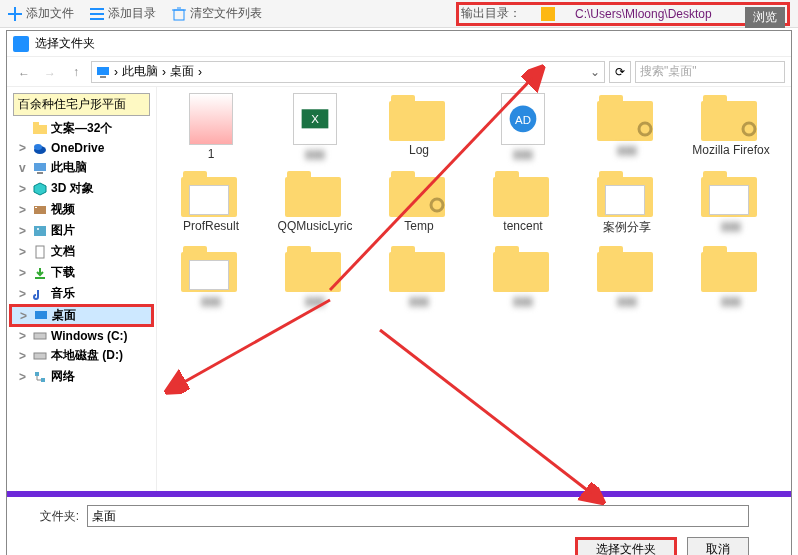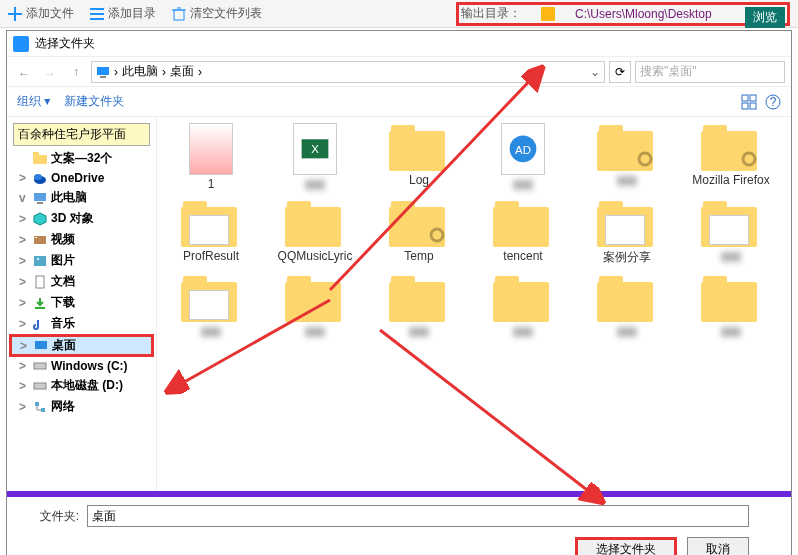--- a/index.html
+++ b/index.html
@@ -4,21 +4,21 @@
 <style>
 * { box-sizing: border-box; margin: 0; padding: 0; font-family: "Microsoft YaHei", sans-serif; font-size: 12px; }
 body { width: 798px; height: 555px; background: #fff; position: relative; overflow: hidden; }
 .top-toolbar { height: 28px; background: #f5f5f5; display: flex; align-items: center; padding: 0 8px; border-bottom: 1px solid #ddd; }
 .tb-btn { display: flex; align-items: center; gap: 4px; margin-right: 16px; color: #555; cursor: pointer; }
 .tb-icon { width: 14px; height: 14px; display: inline-block; }
 .output-section { margin-left: auto; display: flex; align-items: center; gap: 20px; border: 3px solid #e63232; padding: 0 2px; height: 24px; }
 .output-label { color: #555; }
 .output-folder-icon { width: 14px; height: 14px; background: #fdb813; display: inline-block; }
 .output-path { color: #701a75; width: 150px; }
-.browse-btn { background: #0f766e; color: #fff; padding: 2px 8px; cursor: pointer; margin-top: 8px; }
+.browse-btn { background: #737373; color: #fff; padding: 2px 8px; cursor: pointer; margin-top: 8px; }
 .dialog { position: absolute; top: 30px; left: 6px; width: 786px; height: 540px; border: 1px solid #888; background: #fff; display: flex; flex-direction: column; }
 .titlebar { height: 26px; background: #fff; display: flex; align-items: center; padding: 0 6px; gap: 6px; border-bottom: 1px solid #eee; }
 .titlebar-icon { width: 16px; height: 16px; background: #1e90ff; border-radius: 2px; }
 .addrbar { height: 30px; display: flex; align-items: center; padding: 0 6px; gap: 4px; border-bottom: 1px solid #eee; }
 .nav-arrow { width: 22px; height: 22px; display: flex; align-items: center; justify-content: center; color: #888; cursor: pointer; border-radius: 2px; }
 .addr-path { flex: 1; display: flex; align-items: center; border: 1px solid #ccc; height: 22px; padding: 0 4px; gap: 4px; }
 .addr-drop { color: #666; margin-left: auto; cursor: pointer; }
 .addr-refresh { width: 22px; height: 22px; border: 1px solid #ccc; display: flex; align-items: center; justify-content: center; cursor: pointer; }
 .search-box { width: 150px; height: 22px; border: 1px solid #ccc; padding: 0 4px; color: #aaa; display: flex; align-items: center; }
 .cmdbar { height: 30px; display: flex; align-items: center; padding: 0 10px; gap: 14px; border-bottom: 1px solid #eee; color: #2a6fc9; }
@@ -103,36 +103,20 @@
       <span>›</span>
       <span>桌面</span>
       <span>›</span>
       <span class="addr-drop">⌄</span>
     </div>
     <div class="addr-refresh">⟳</div>
     <div class="search-box">
       <span>搜索"桌面"</span>
     </div>
   </div>
-  <div class="cmdbar">
-    <span>组织 ▾</span>
-    <span>新建文件夹</span>
-    <div class="cmdbar-right">
-      <span class="cmdbar-ic"><svg viewBox="0 0 16 16">
-            <rect x="1" y="1" width="6" height="6" fill="none" stroke="#2a6fc9"></rect>
-            <rect x="9" y="1" width="6" height="6" fill="none" stroke="#2a6fc9"></rect>
-            <rect x="1" y="9" width="6" height="6" fill="none" stroke="#2a6fc9"></rect>
-            <rect x="9" y="9" width="6" height="6" fill="none" stroke="#2a6fc9"></rect>
-          </svg></span>
-      <span class="cmdbar-ic"><svg viewBox="0 0 16 16">
-            <circle cx="8" cy="8" r="7" fill="none" stroke="#2a6fc9"></circle>
-            <text x="8" y="12" text-anchor="middle" fill="#2a6fc9" font-size="10">?</text>
-          </svg></span>
-    </div>
-  </div>
   <div class="body-area">
     <div class="sidebar">
       <div class="tooltip-box">
         <span>百余种住宅户形平面</span>
       </div>
       <div id="tree">
           <div class="tree-item">
             <span class="tree-exp"></span>
             <span class="tree-ic"><svg viewBox="0 0 14 14">
                 <rect y="3" width="14" height="9" fill="#fdd76e"></rect>

